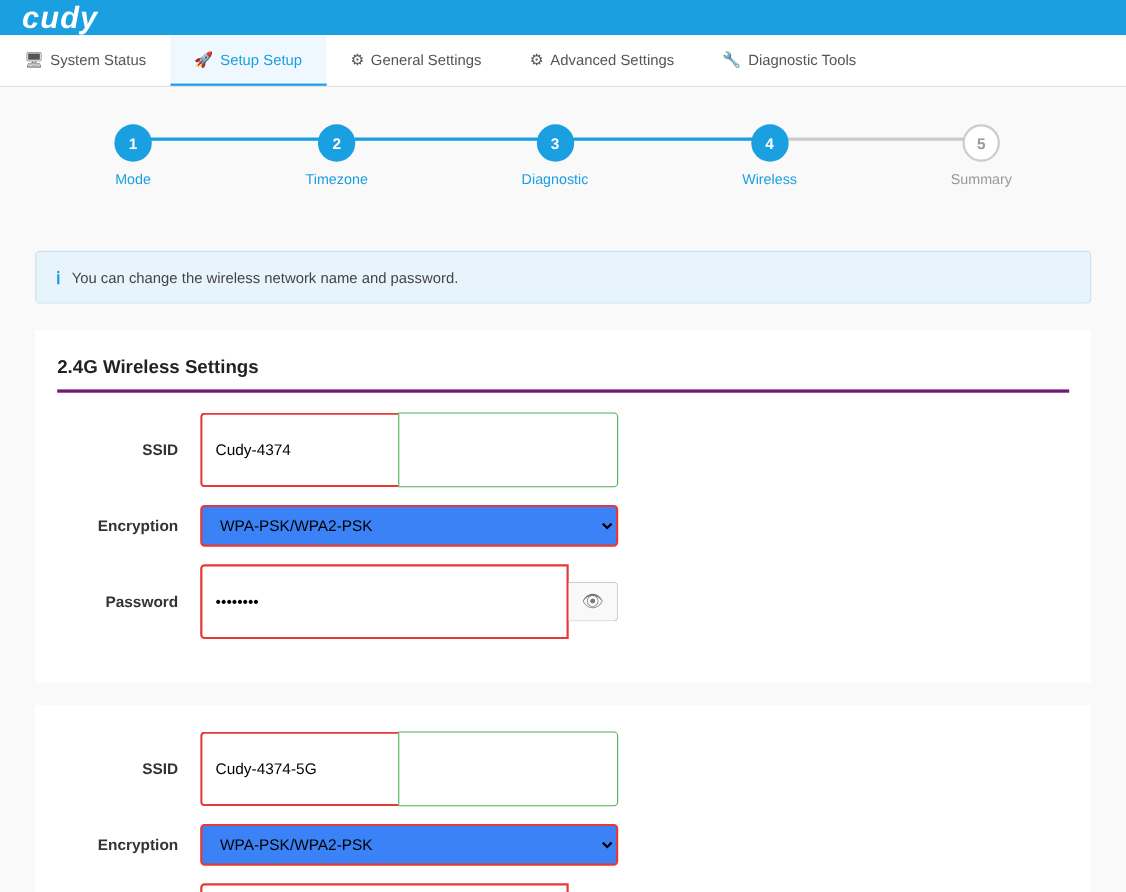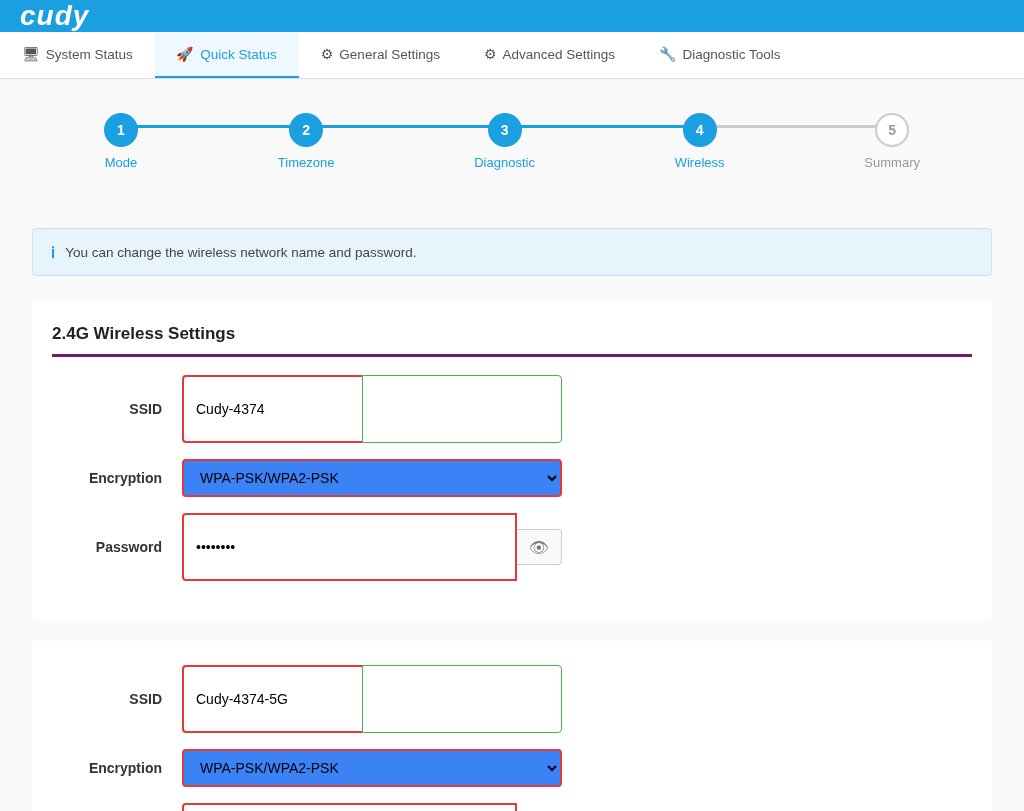--- a/index.html
+++ b/index.html
@@ -68,21 +68,21 @@
   <span class="logo">cudy</span>
 </div>
 
 <div class="nav-tabs">
   <div class="nav-tab">
     <span class="tab-icon">🖥</span>
     <span>System Status</span>
   </div>
   <div class="nav-tab active">
     <span class="tab-icon">🚀</span>
-    <span>Quick Status</span>
+    <span>Setup Setup</span>
   </div>
   <div class="nav-tab">
     <span class="tab-icon">⚙</span>
     <span>General Settings</span>
   </div>
   <div class="nav-tab">
     <span class="tab-icon">⚙</span>
     <span>Advanced Settings</span>
   </div>
   <div class="nav-tab">

